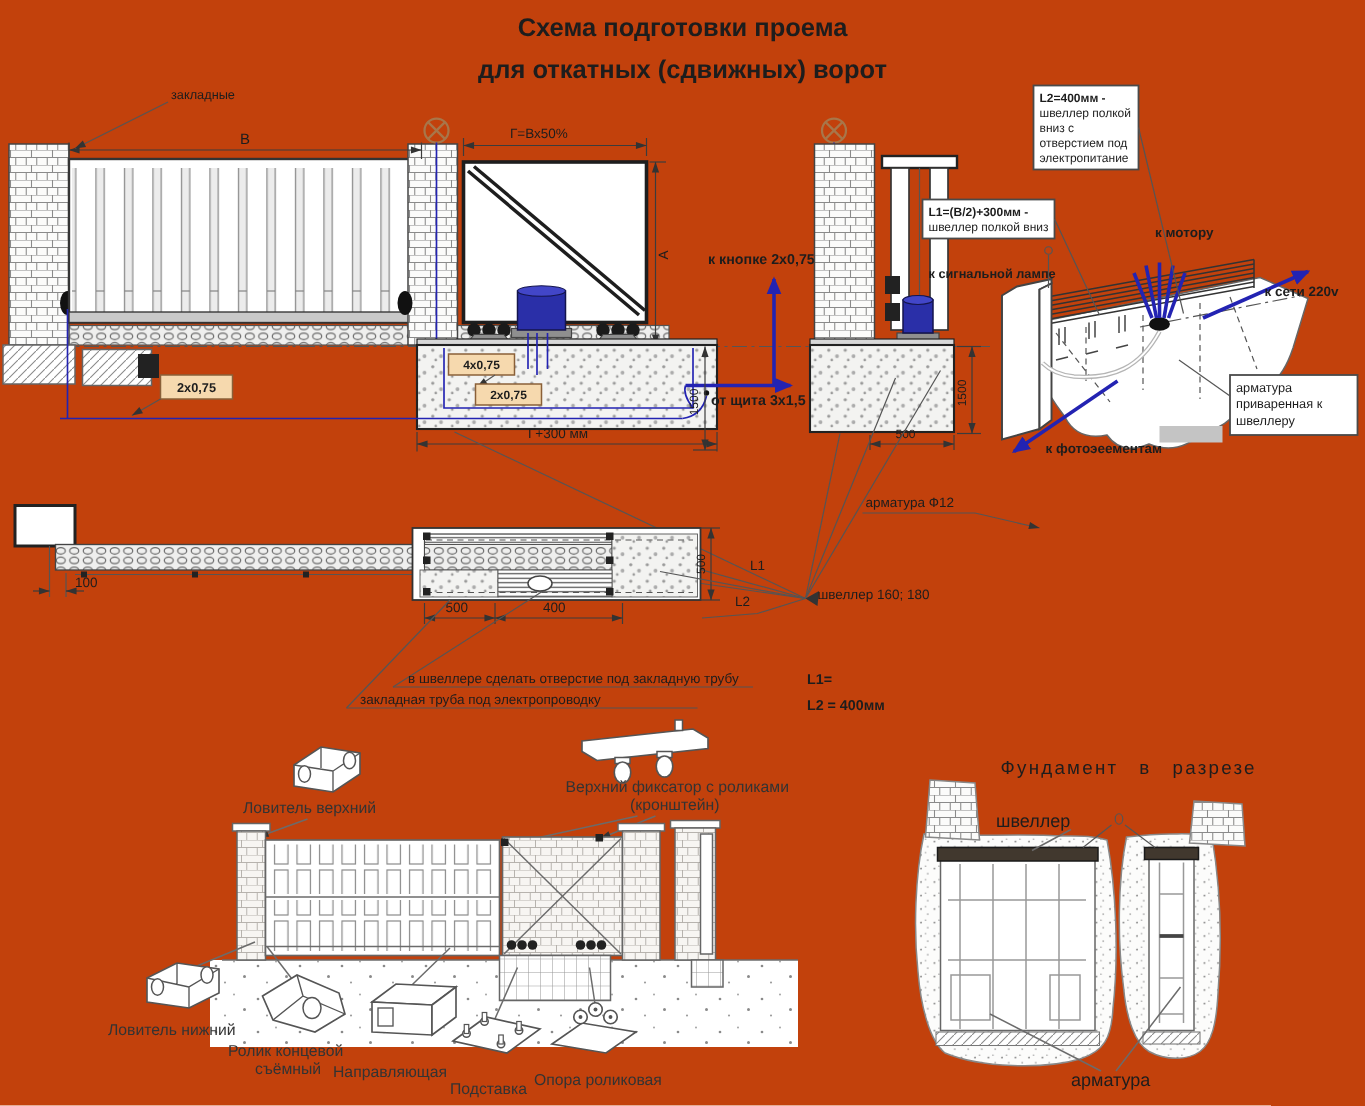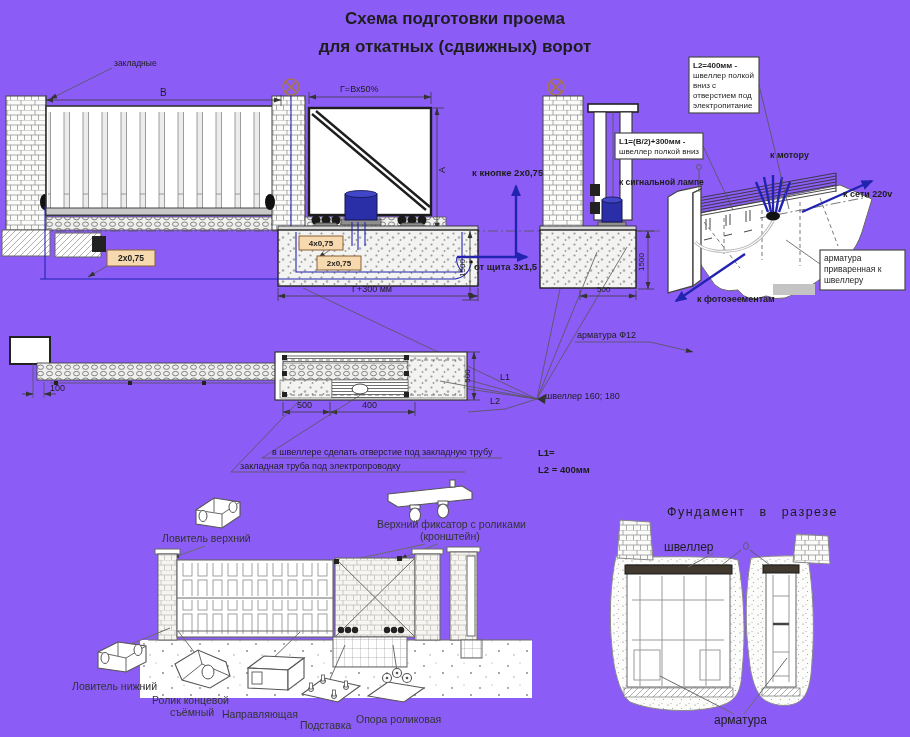--- a/index.html
+++ b/index.html
@@ -1,16 +1,16 @@
 <!DOCTYPE html>
 <html style="--accent-blue: #2323b2; --tan-box: #f6d9ae; --tan-border: #8a6038; --channel-dark: #41382e; --lamp-symbol: #a8764a;"><head>
 <meta charset="utf-8">
 <style>
   html,body{margin:0;padding:0;background:#fff}
-  .stage{position:relative;width:910px;height:737px;background:#8b5cf6;overflow:hidden;
+  .stage{position:relative;width:910px;height:737px;background:#c2410c;overflow:hidden;
          font-family:"Liberation Sans",sans-serif}
   svg{position:absolute;left:0;top:0}
   text{fill:#1d1d1d;font-family:"Liberation Sans",sans-serif}
   .ttl{font-size:17px;font-weight:bold}
   .t8{font-size:8px}.t85{font-size:8.5px}.t9{font-size:9px}.t95{font-size:9.5px}
   .t10{font-size:10px}.t105{font-size:10.5px;fill:#333}
   .t12{font-size:12px}.t125{font-size:12.5px}
   .b{font-weight:bold}
   .mid{text-anchor:middle}
   .ln2{stroke:#1e1e1e;stroke-width:2.3;fill:none}

